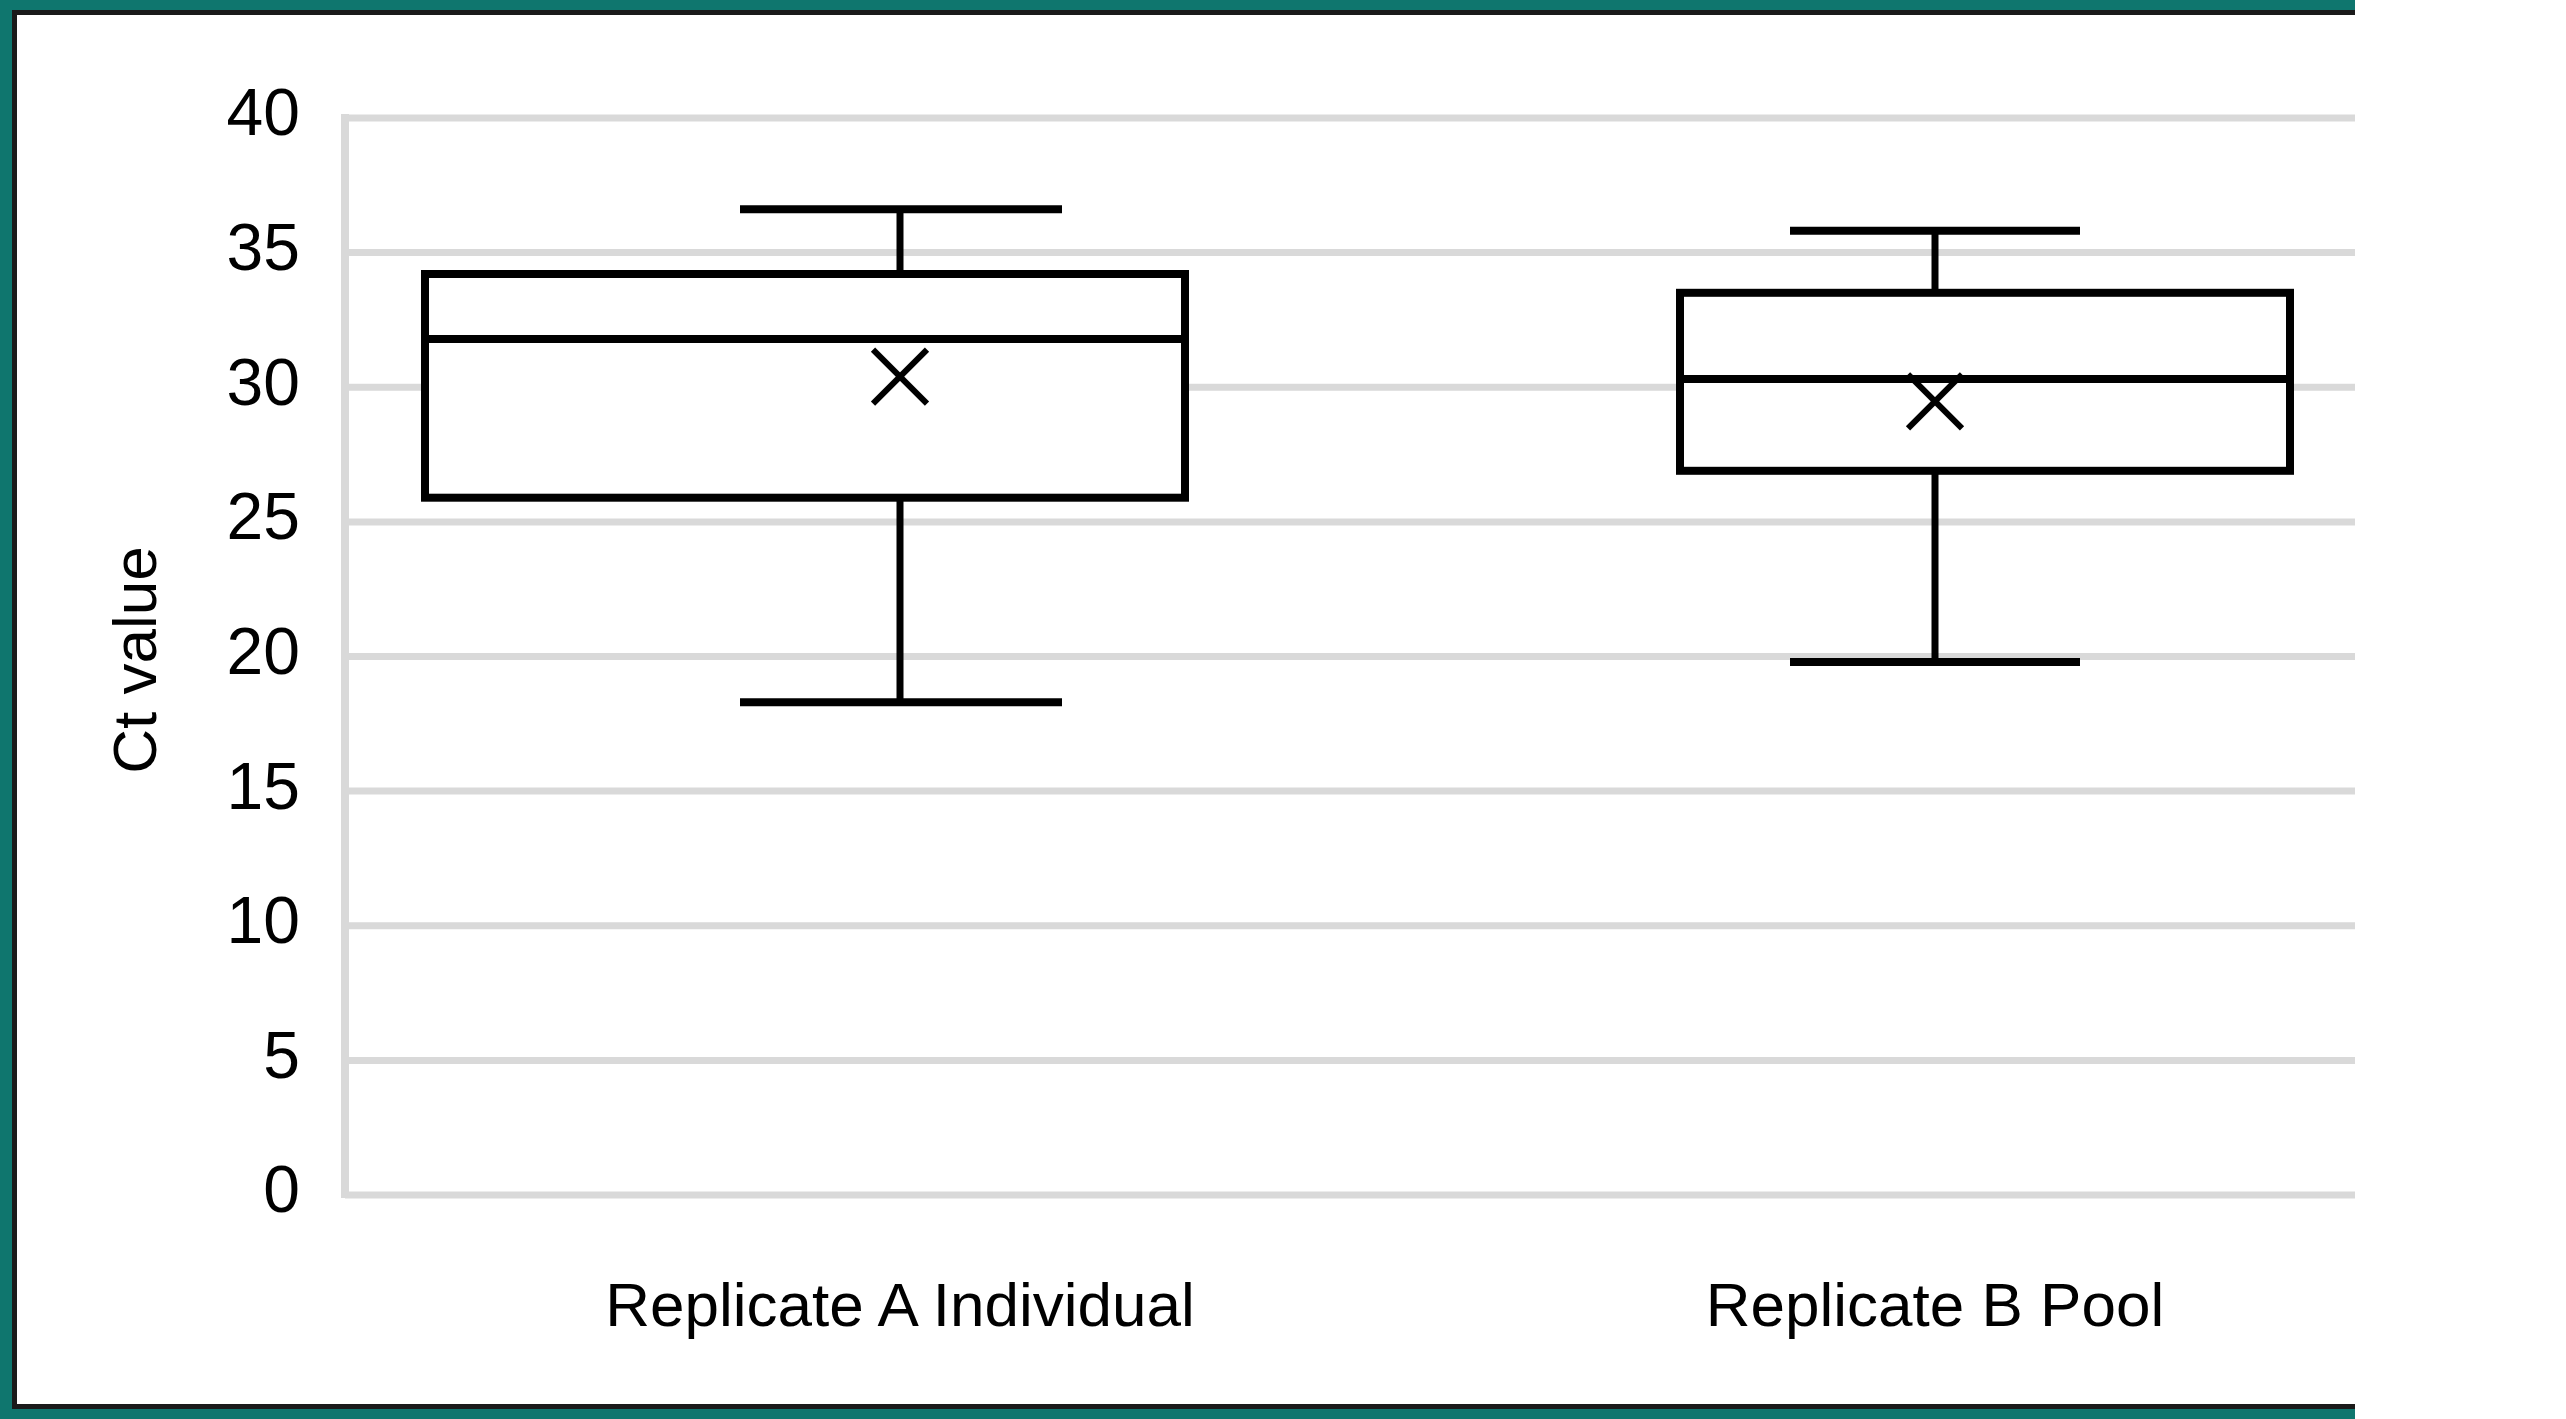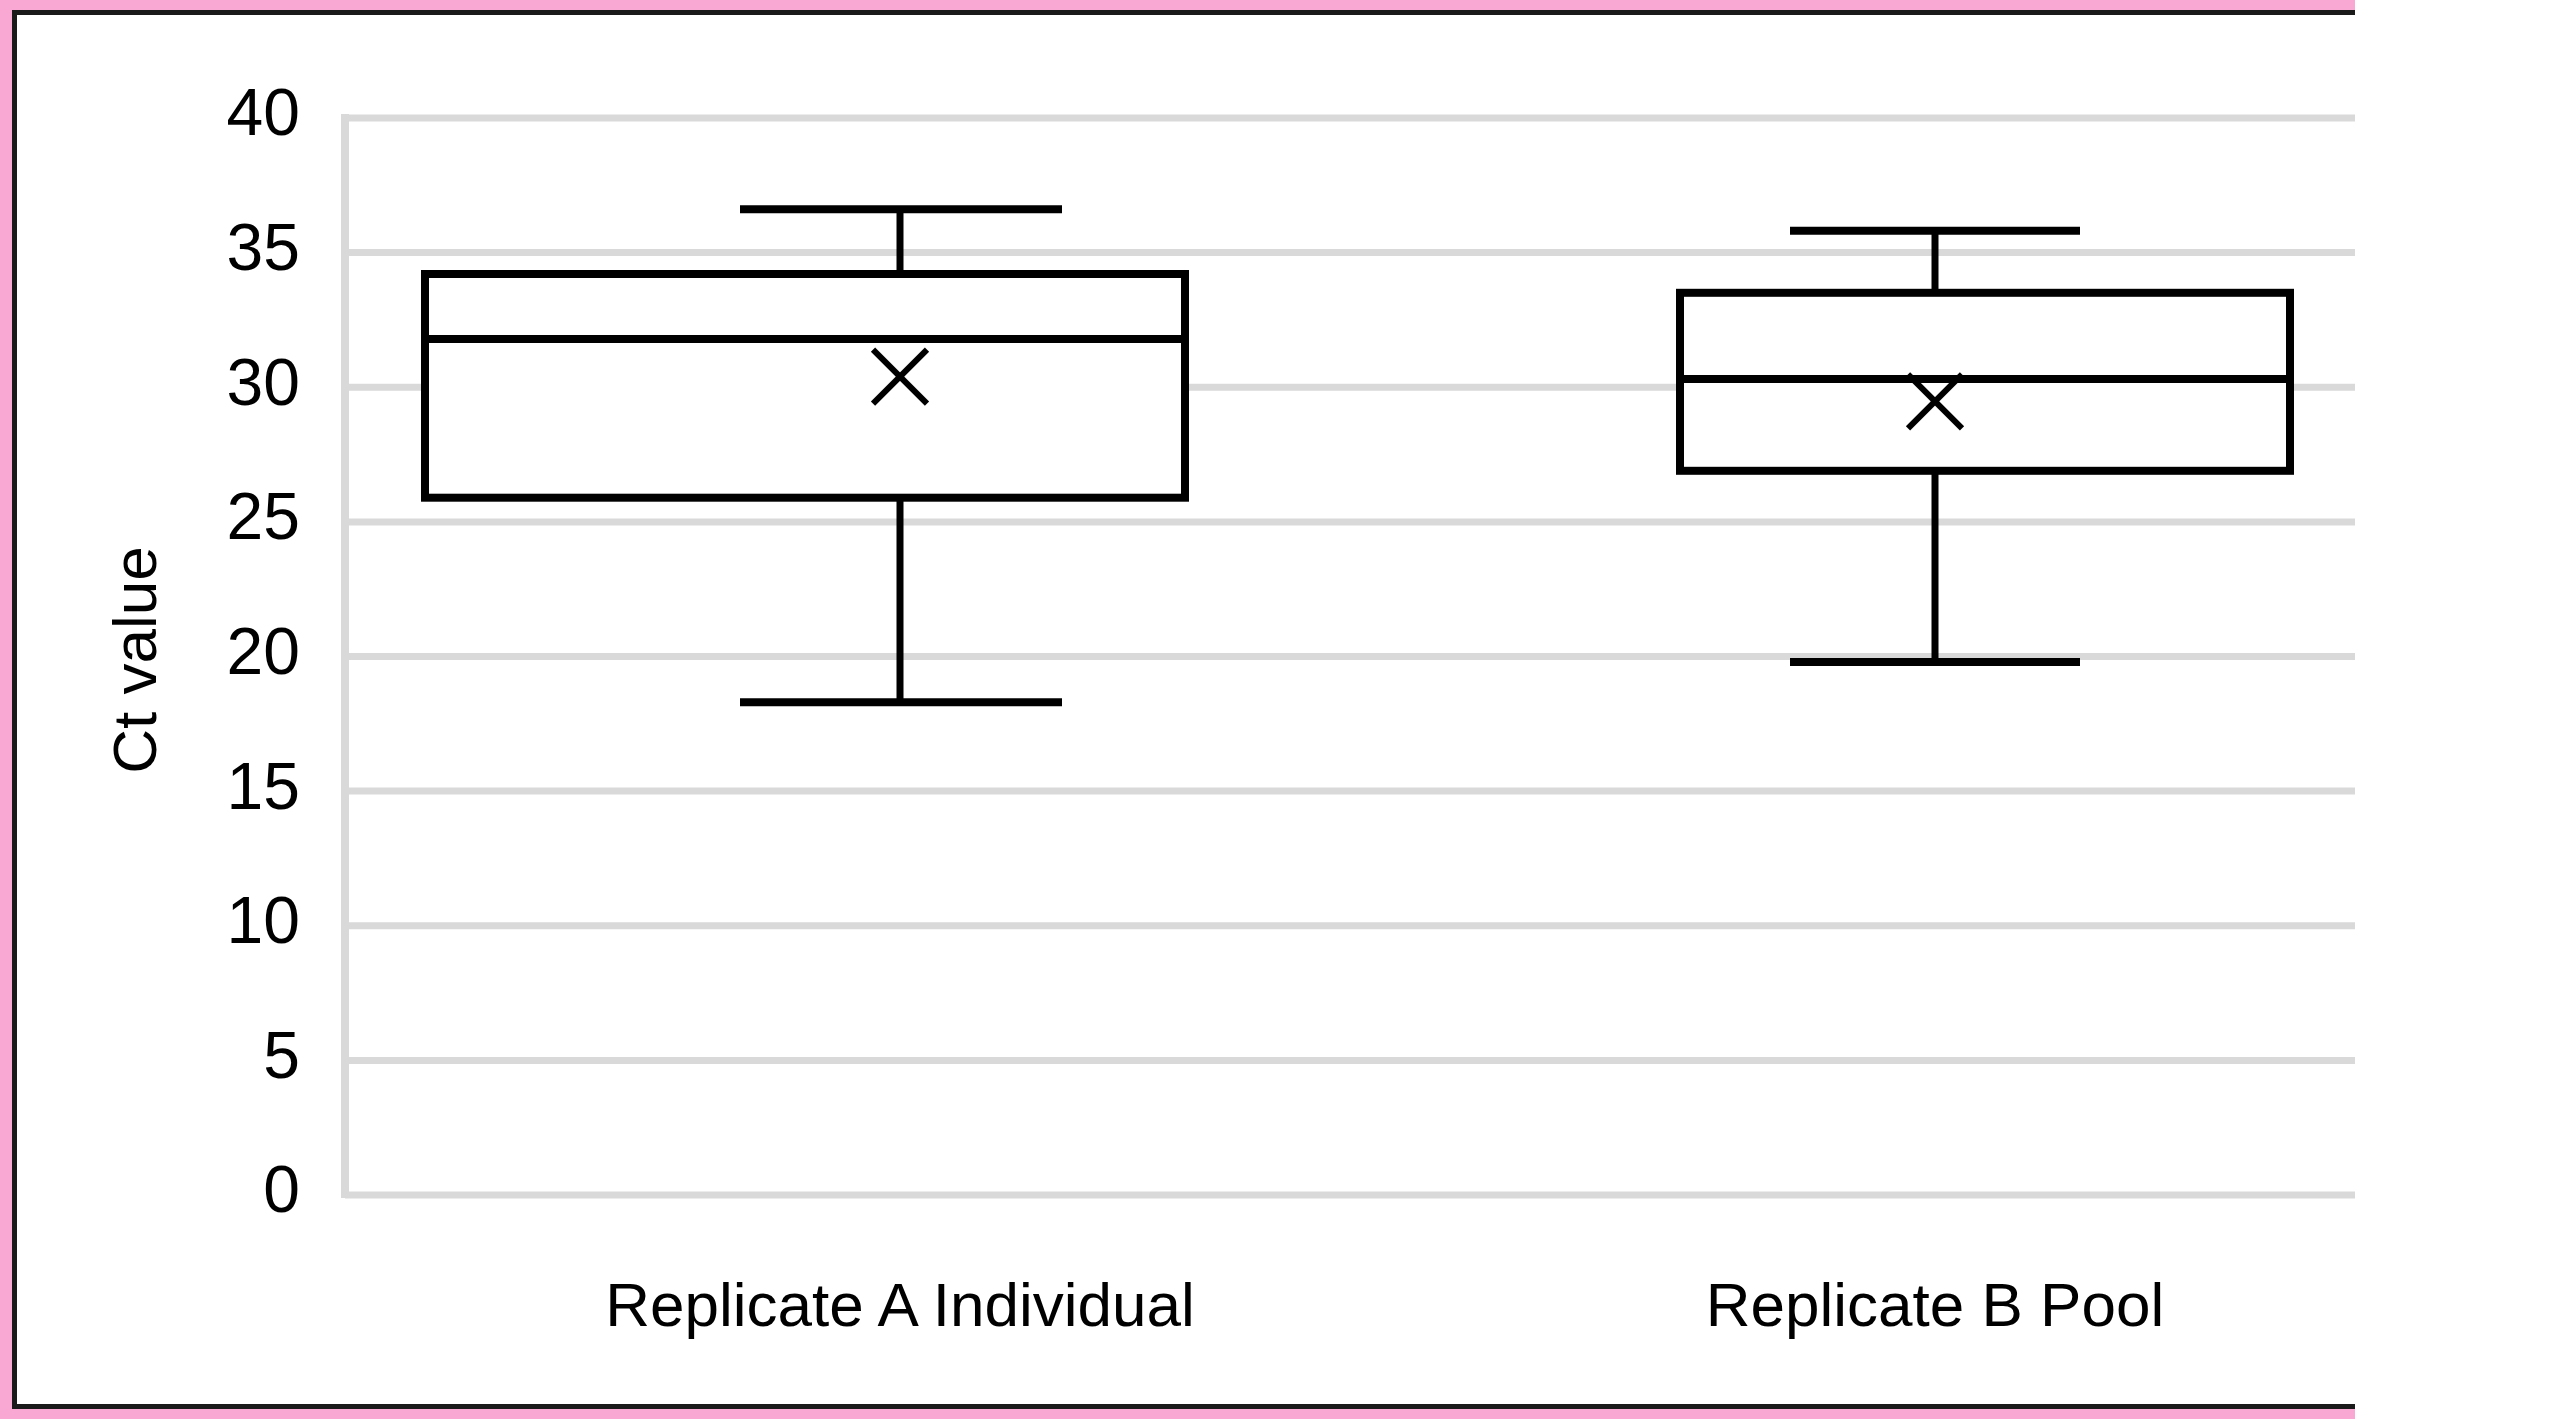--- a/index.html
+++ b/index.html
@@ -7,21 +7,21 @@
     padding: 0;
     background: #ffffff;
   }
   body {
     font-family: "Liberation Sans", sans-serif;
   }
   #root {
     position: relative;
     width: 2355px;
     height: 1419px;
-    background: #f9a8d4;
+    background: #0f766e;
     box-sizing: border-box;
     overflow: hidden;
   }
   .frame {
     position: absolute;
     left: 12px;
     top: 10px;
     width: 2542px;
     height: 1399px;
     border: 5px solid #1a1a1a;

